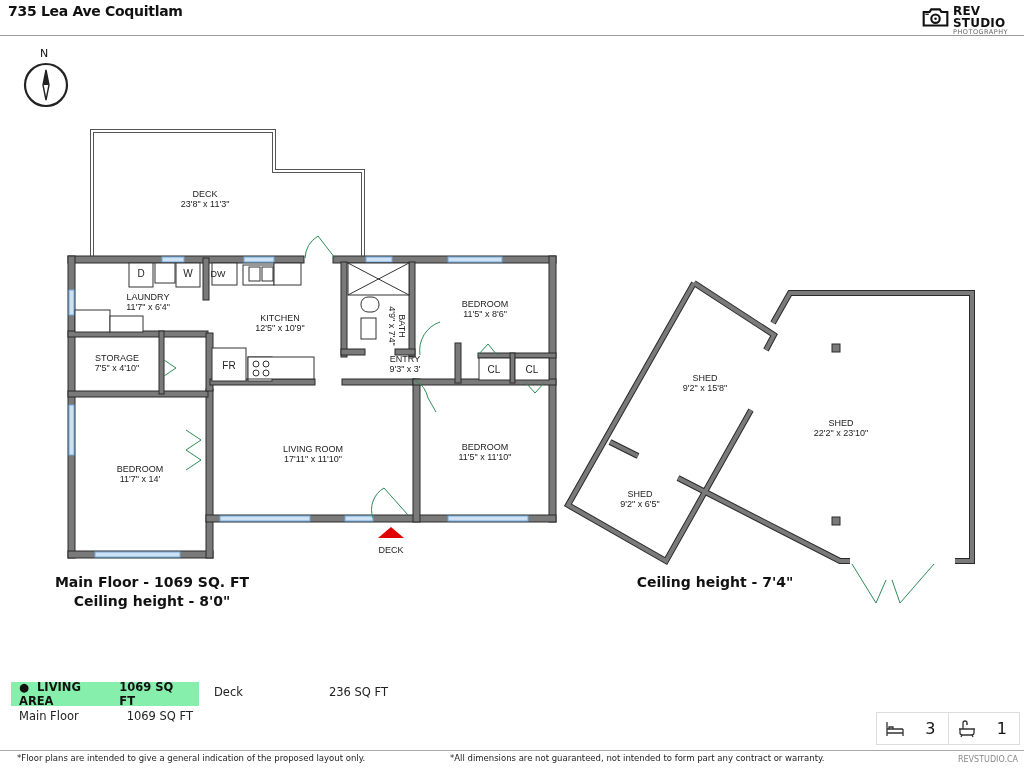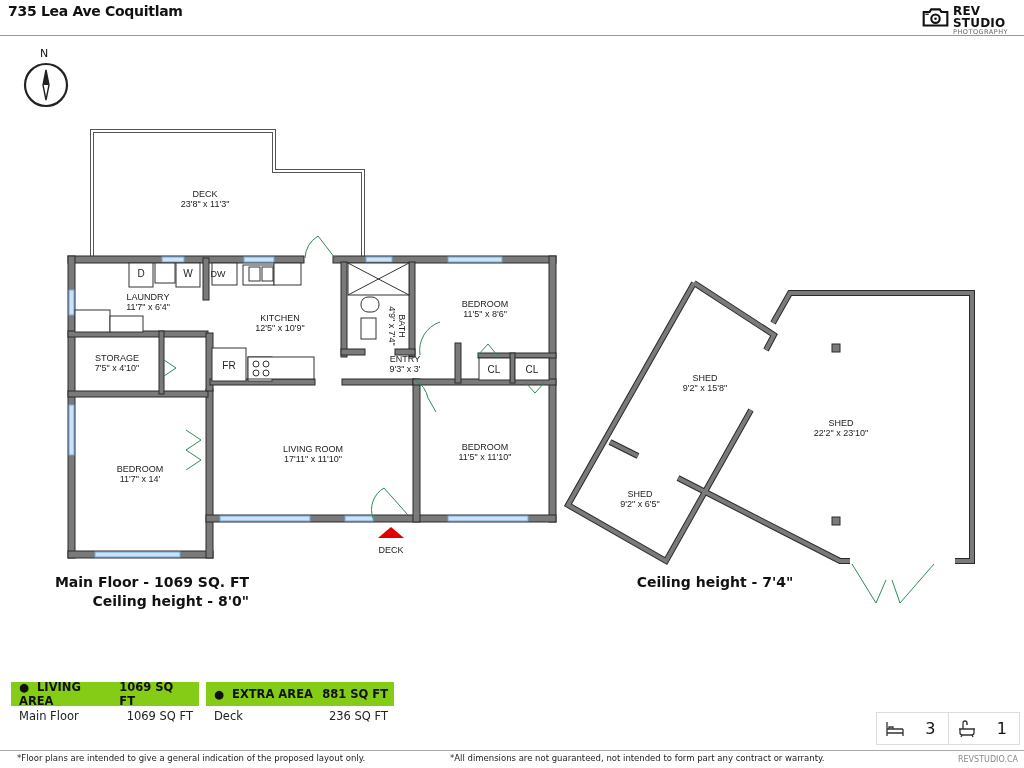--- a/index.html
+++ b/index.html
@@ -7,23 +7,23 @@
   .title{position:absolute;left:8px;top:3px;font-size:14px;font-weight:bold;letter-spacing:-0.3px;}
   .hdr-line{position:absolute;left:0;top:35px;width:1024px;height:1px;background:#9a9a9a;}
   .logo{position:absolute;left:922px;top:5px;height:26px;display:flex;align-items:flex-start;}
   .logo-text{margin-left:4px;line-height:1;}
   .logo-main{font-size:12px;font-weight:bold;letter-spacing:0.2px;font-family:"DejaVu Sans",sans-serif;}
   .logo-sub{font-size:6.5px;color:#666;letter-spacing:0.5px;}
   .compass{position:absolute;left:20px;top:47px;width:52px;height:62px;}
   .compass-n{position:absolute;left:20px;top:0;font-size:11px;}
   .plan{position:absolute;left:0;top:0;}
   .room-label{position:absolute;text-align:center;font-family:"Liberation Sans",sans-serif;font-size:9px;line-height:10px;color:#222;transform:translateX(-50%);white-space:nowrap;}
-  .floor-cap{position:absolute;text-align:right;font-weight:bold;font-size:14px;line-height:19px;transform:translateX(-50%);white-space:nowrap;}
+  .floor-cap{position:absolute;text-align:center;font-weight:bold;font-size:14px;line-height:19px;transform:translateX(-50%);white-space:nowrap;}
   .area-table{position:absolute;top:682px;width:188px;font-size:12px;}
-  .area-head{background:#84cc16;height:24px;display:flex;align-items:center;justify-content:space-between;padding:0 6px 0 8px;font-weight:bold;font-size:11.5px;}
+  .area-head{background:#86efac;height:24px;display:flex;align-items:center;justify-content:space-between;padding:0 6px 0 8px;font-weight:bold;font-size:11.5px;}
   .area-row{display:flex;justify-content:space-between;padding:0 6px 0 8px;height:19px;align-items:center;font-size:11.5px;color:#222;}
   .bot-line{position:absolute;left:0;top:750px;width:1024px;height:1px;background:#aaa;}
   .disc{position:absolute;top:753px;font-size:8.5px;color:#222;}
   .rev{position:absolute;right:6px;top:755px;font-size:8px;color:#888;}
   .counts{position:absolute;left:876px;top:712px;width:142px;height:31px;border:1px solid #ddd;display:flex;}
   .count-cell{flex:1;display:flex;align-items:center;justify-content:space-between;padding:0 12px 0 8px;font-size:16px;}
   .count-cell + .count-cell{border-left:1px solid #ddd;}
 </style>
 </head>
 <body>
@@ -233,24 +233,20 @@
   <div class="area-head">
     <span>●&nbsp; <span>LIVING AREA</span></span>
     <span>1069 SQ FT</span>
   </div>
   <div class="area-row">
       <span>Main Floor</span>
       <span>1069 SQ FT</span>
     </div>
 </div>
 <div class="area-table" style="left:206px">
-  <div class="area-head">
-    <span>●&nbsp; <span>EXTRA AREA</span></span>
-    <span>881 SQ FT</span>
-  </div>
   <div class="area-row">
       <span>Deck</span>
       <span>236 SQ FT</span>
     </div>
 </div>
 
 <div class="counts">
   <div class="count-cell">
     <svg width="20" height="18">
         <path d="M2 2 V16 M18 9 V16 M2 13 H18 M2 9 H18 M4 9 V7 H8 V9" fill="none" stroke="#333" stroke-width="1.3"></path>

